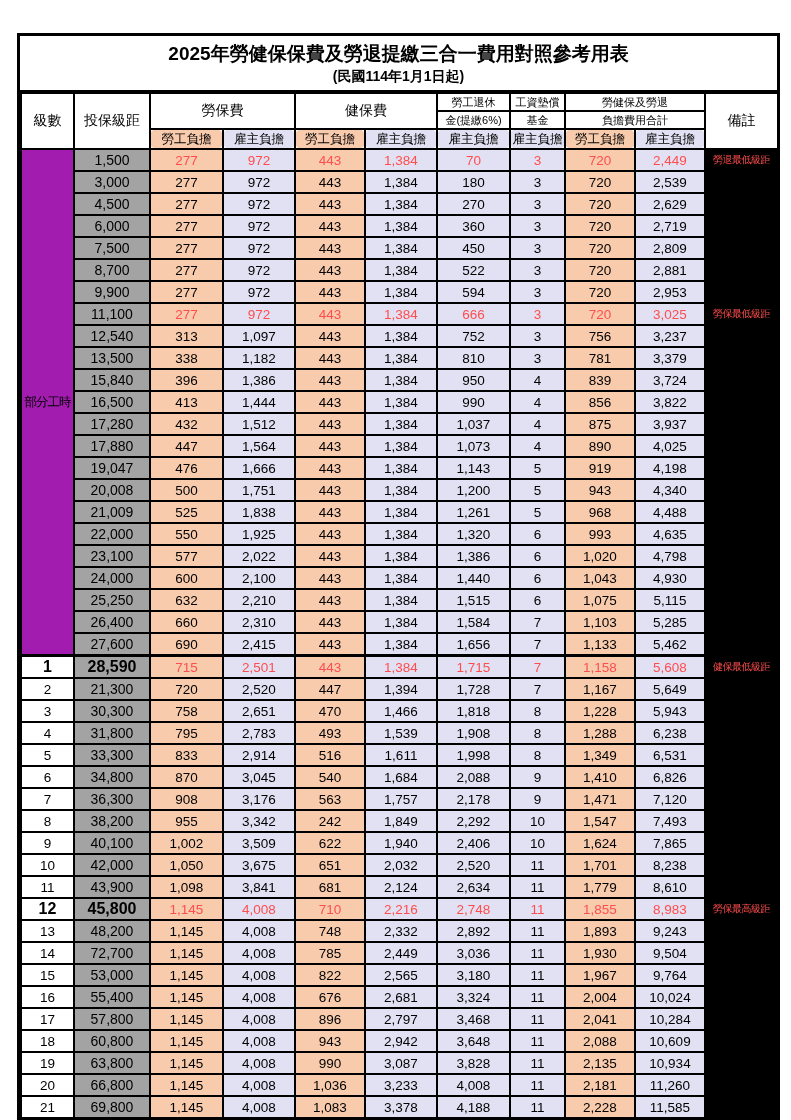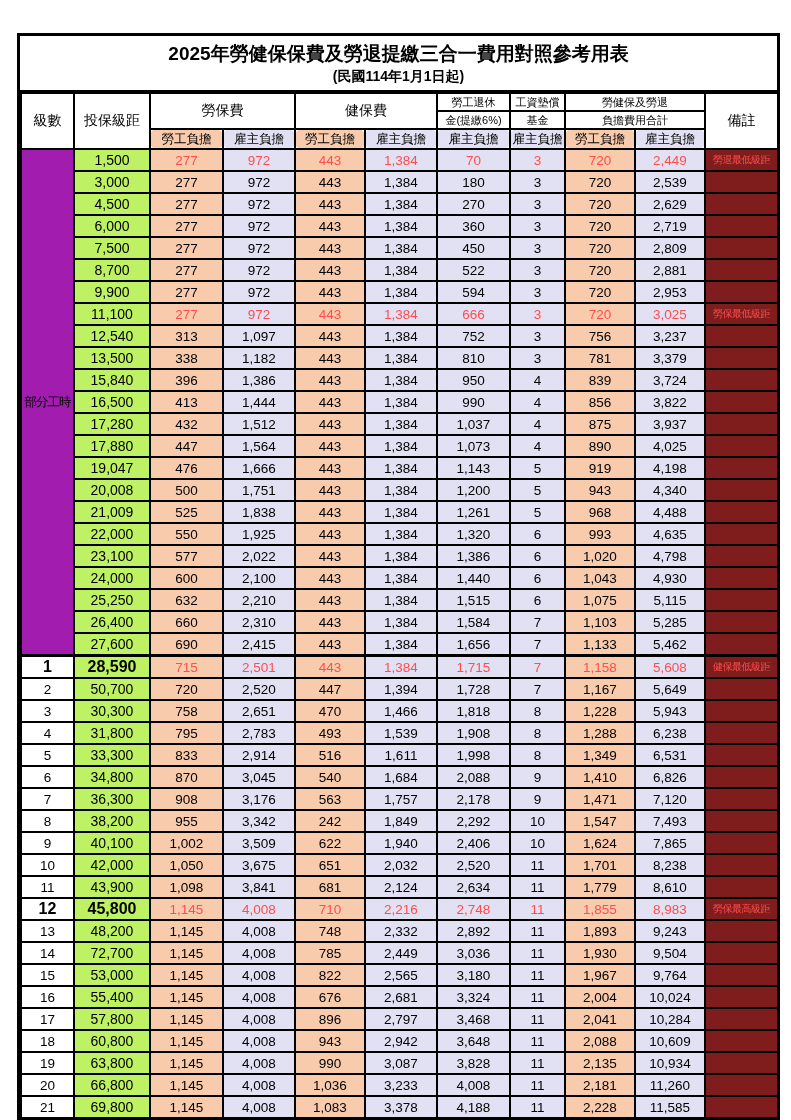--- a/index.html
+++ b/index.html
@@ -10,23 +10,23 @@
   .subtitle{font-size:14px;font-weight:bold;line-height:19px;}
   table{border-collapse:collapse;table-layout:fixed;width:100%;}
   th,td{border:2px solid #000;text-align:center;vertical-align:middle;padding:0;white-space:nowrap;overflow:hidden;}
   thead th{font-weight:normal;font-size:14px;height:16px;background:#fff;}
   thead th.sub{font-size:12.5px;height:18px;border-radius:7px;}
   thead th.small2{font-size:11px;}
   .emp{background:#F8CBAD;}
   .er{background:#E2E1F3;}
   tbody td{height:20px;font-size:13.5px;}
   td.level{background:#fff;font-size:13.5px;}
-  td.bracket{background:#bef264;font-size:14px;}
+  td.bracket{background:#a3a3a3;font-size:14px;}
   td.part-time{font-size:12.5px;letter-spacing:-1px;background:#a21caf;}
-  td.remark{background:#7f1d1d;font-size:10px;letter-spacing:-0.5px;color:#FF4D4D;}
+  td.remark{background:#000000;font-size:10px;letter-spacing:-0.5px;color:#FF4D4D;}
   tr.hl td.num{color:#FF4D4D;}
   tr.emph td.level,tr.emph td.bracket{font-weight:bold;font-size:16px;}
   tr.sep td{border-top:3px solid #000;}
 </style>
 </head>
 <body>
 
 <div class="wrap">
   <div class="title-box">
     <div class="title">2025年勞健保保費及勞退提繳三合一費用對照參考用表</div>
@@ -383,21 +383,21 @@
     <td class="num emp">443</td>
     <td class="num er">1,384</td>
     <td class="num er">1,715</td>
     <td class="num er">7</td>
     <td class="num emp">1,158</td>
     <td class="num er">5,608</td>
     <td class="remark">健保最低級距</td>
   </tr>
         <tr>
     <td class="level">2</td>
-    <td class="bracket">50,700</td>
+    <td class="bracket">21,300</td>
     <td class="num emp">720</td>
     <td class="num er">2,520</td>
     <td class="num emp">447</td>
     <td class="num er">1,394</td>
     <td class="num er">1,728</td>
     <td class="num er">7</td>
     <td class="num emp">1,167</td>
     <td class="num er">5,649</td>
     <td class="remark"></td>
   </tr>

